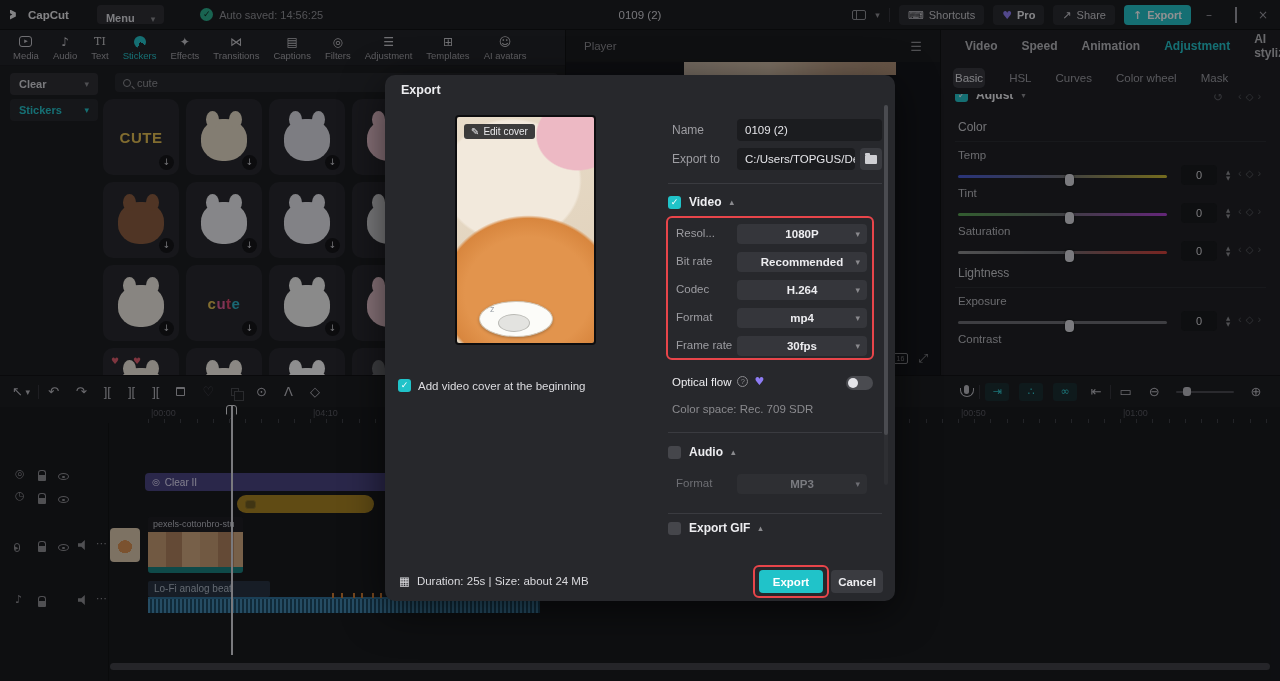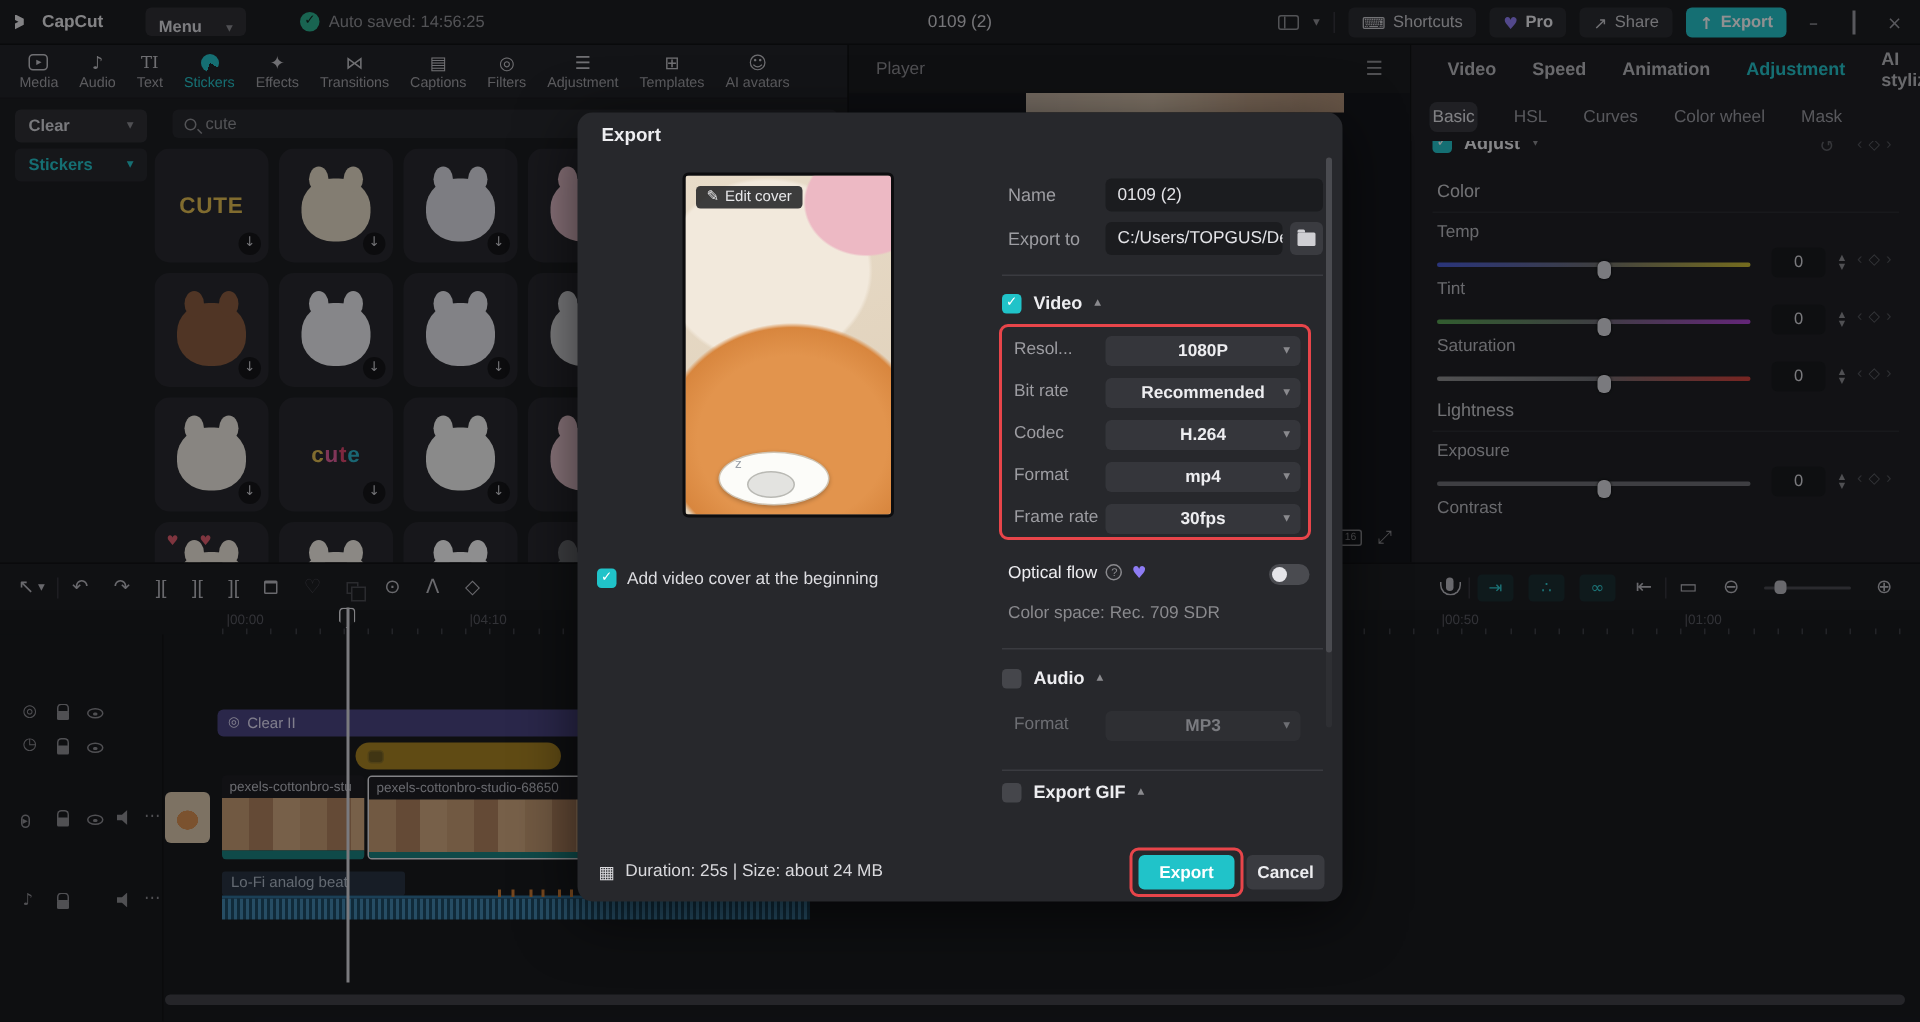--- a/index.html
+++ b/index.html
@@ -596,25 +596,20 @@
     </div>
     <div class="clip-sticker">
         <span class="mini"></span>
       </div>
     <div class="cat-thumb"></div>
     <div class="vclip" style="left:148px;width:95px;">
       <div class="lab">pexels-cottonbro-stu</div>
       <div class="thumbs"></div>
       <div class="tealbar"></div>
     </div>
-    <div class="vclip" style="left:245px;width:255px;border:1.5px solid #e8e8ec;">
-      <div class="lab">pexels-cottonbro-studio-68650</div>
-      <div class="thumbs"></div>
-      <div class="tealbar"></div>
-    </div>
     <div class="aclip-lab">Lo-Fi analog beat</div>
     <div class="awave"></div>
     <span class="otick" style="left:332px"></span>
     <span class="otick" style="left:341px"></span>
     <span class="otick" style="left:353px"></span>
     <span class="otick" style="left:361px"></span>
     <span class="otick" style="left:372px"></span>
     <span class="otick" style="left:380px"></span>
     <div class="hscroll"></div>
   </div>

